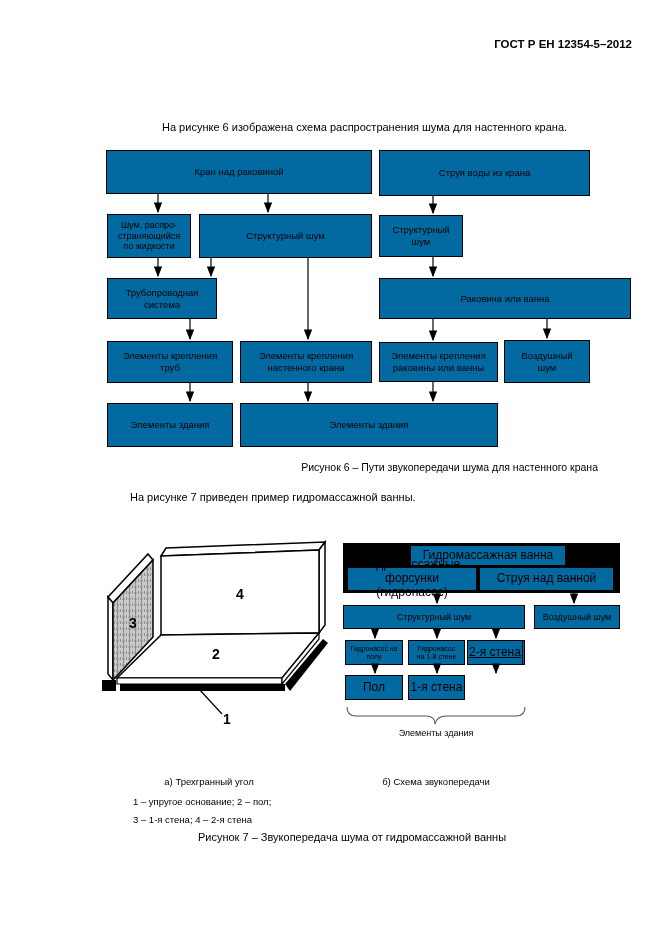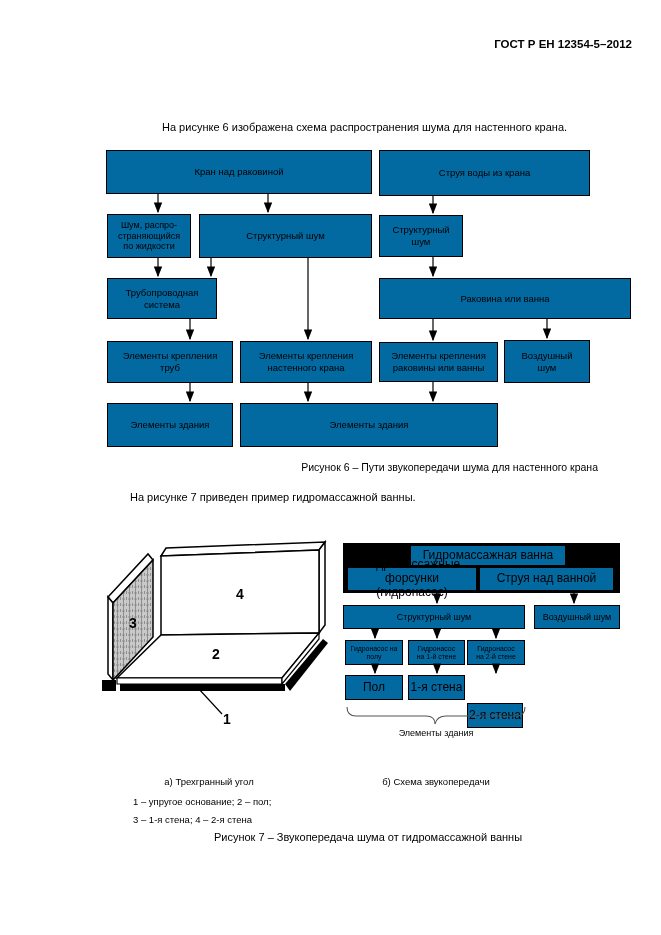--- a/index.html
+++ b/index.html
@@ -108,29 +108,29 @@
     <div class="bx bx7" style="left:343px;top:605px;width:182px;height:24px;font-size:9px;">Структурный шум</div>
     <div class="bx bx7" style="left:534px;top:605px;width:86px;height:24px;font-size:9px;">Воздушный шум</div>
     <div class="bx bx7s" style="left:345px;top:640px;width:58px;height:25px;">Гидронасос на
 полу</div>
     <div class="bx bx7s" style="left:408px;top:640px;width:57px;height:25px;">Гидронасос
 на 1-й стене</div>
     <div class="bx bx7s" style="left:467px;top:640px;width:58px;height:25px;">Гидронасос
 на 2-й стене</div>
     <div class="bx bx7" style="left:345px;top:675px;width:58px;height:25px;">Пол</div>
     <div class="bx bx7" style="left:408px;top:675px;width:57px;height:25px;">1-я стена</div>
-    <div class="bx bx7" style="left:467px;top:703px;width:56px;height:25px;">2-я стена</div>
+    <div class="bx bx7" style="left:467px;top:640px;width:56px;height:25px;text-decoration:underline;">2-я стена</div>
     <div class="abs bracelabel" style="left:356px;top:728px;width:160px;">Элементы здания</div>
   </div>
 
   <div class="abs sub" style="left:109px;top:776px;width:200px;">а) Трехгранный угол</div>
   <div class="abs sub" style="left:336px;top:776px;width:200px;">б) Схема звукопередачи</div>
   <div class="abs leg" style="left:133px;top:796px;">1 – упругое основание; 2 – пол;</div>
   <div class="abs leg" style="left:133px;top:814px;">3 – 1-я стена; 4 – 2-я стена</div>
-  <div class="abs cap7" style="left:118px;top:831px;width:500px;">Рисунок 7 – Звукопередача шума от гидромассажной ванны</div>
+  <div class="abs cap7" style="left:102px;top:831px;width:500px;">Рисунок 7 – Звукопередача шума от гидромассажной ванны</div>
 
   <div class="abs pgnum" style="left:596px;top:892px;margin-top:42px;">35</div>
 
   <svg class="ovl" width="661" height="935" viewBox="0 0 661 935">
     <defs>
       <marker id="ah" markerWidth="9" markerHeight="7" refX="8" refY="3.5" orient="auto">
         <path d="M0,0 L9,3.5 L0,7 Z" fill="#000"></path>
       </marker>
     </defs>
     <g stroke="#000" stroke-width="1.2">

